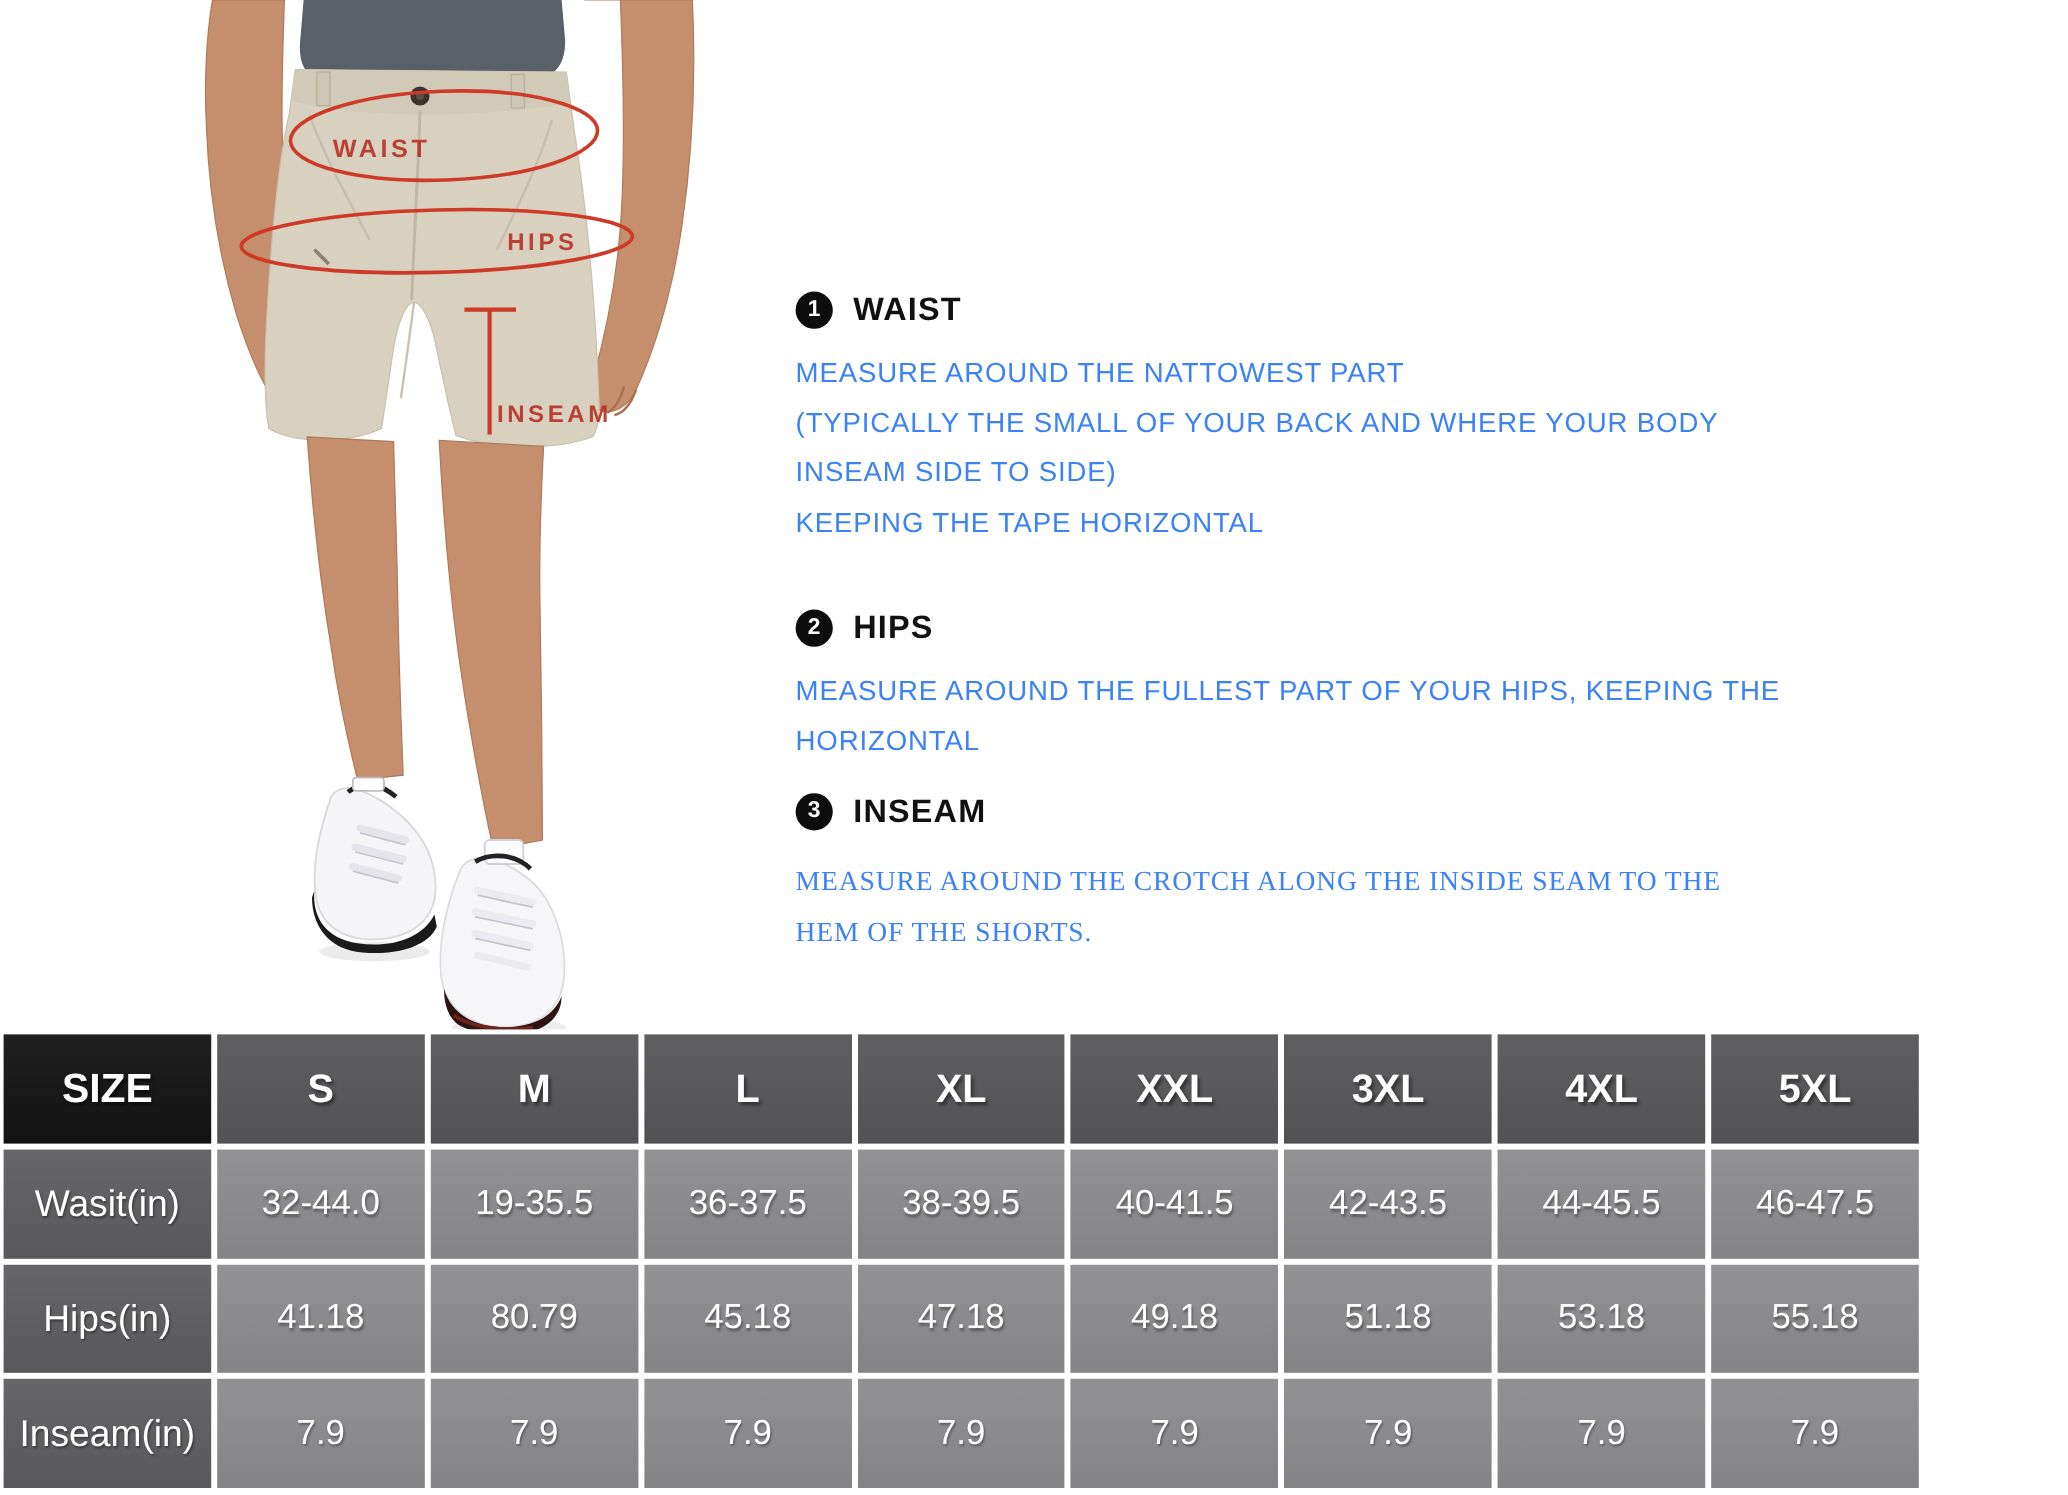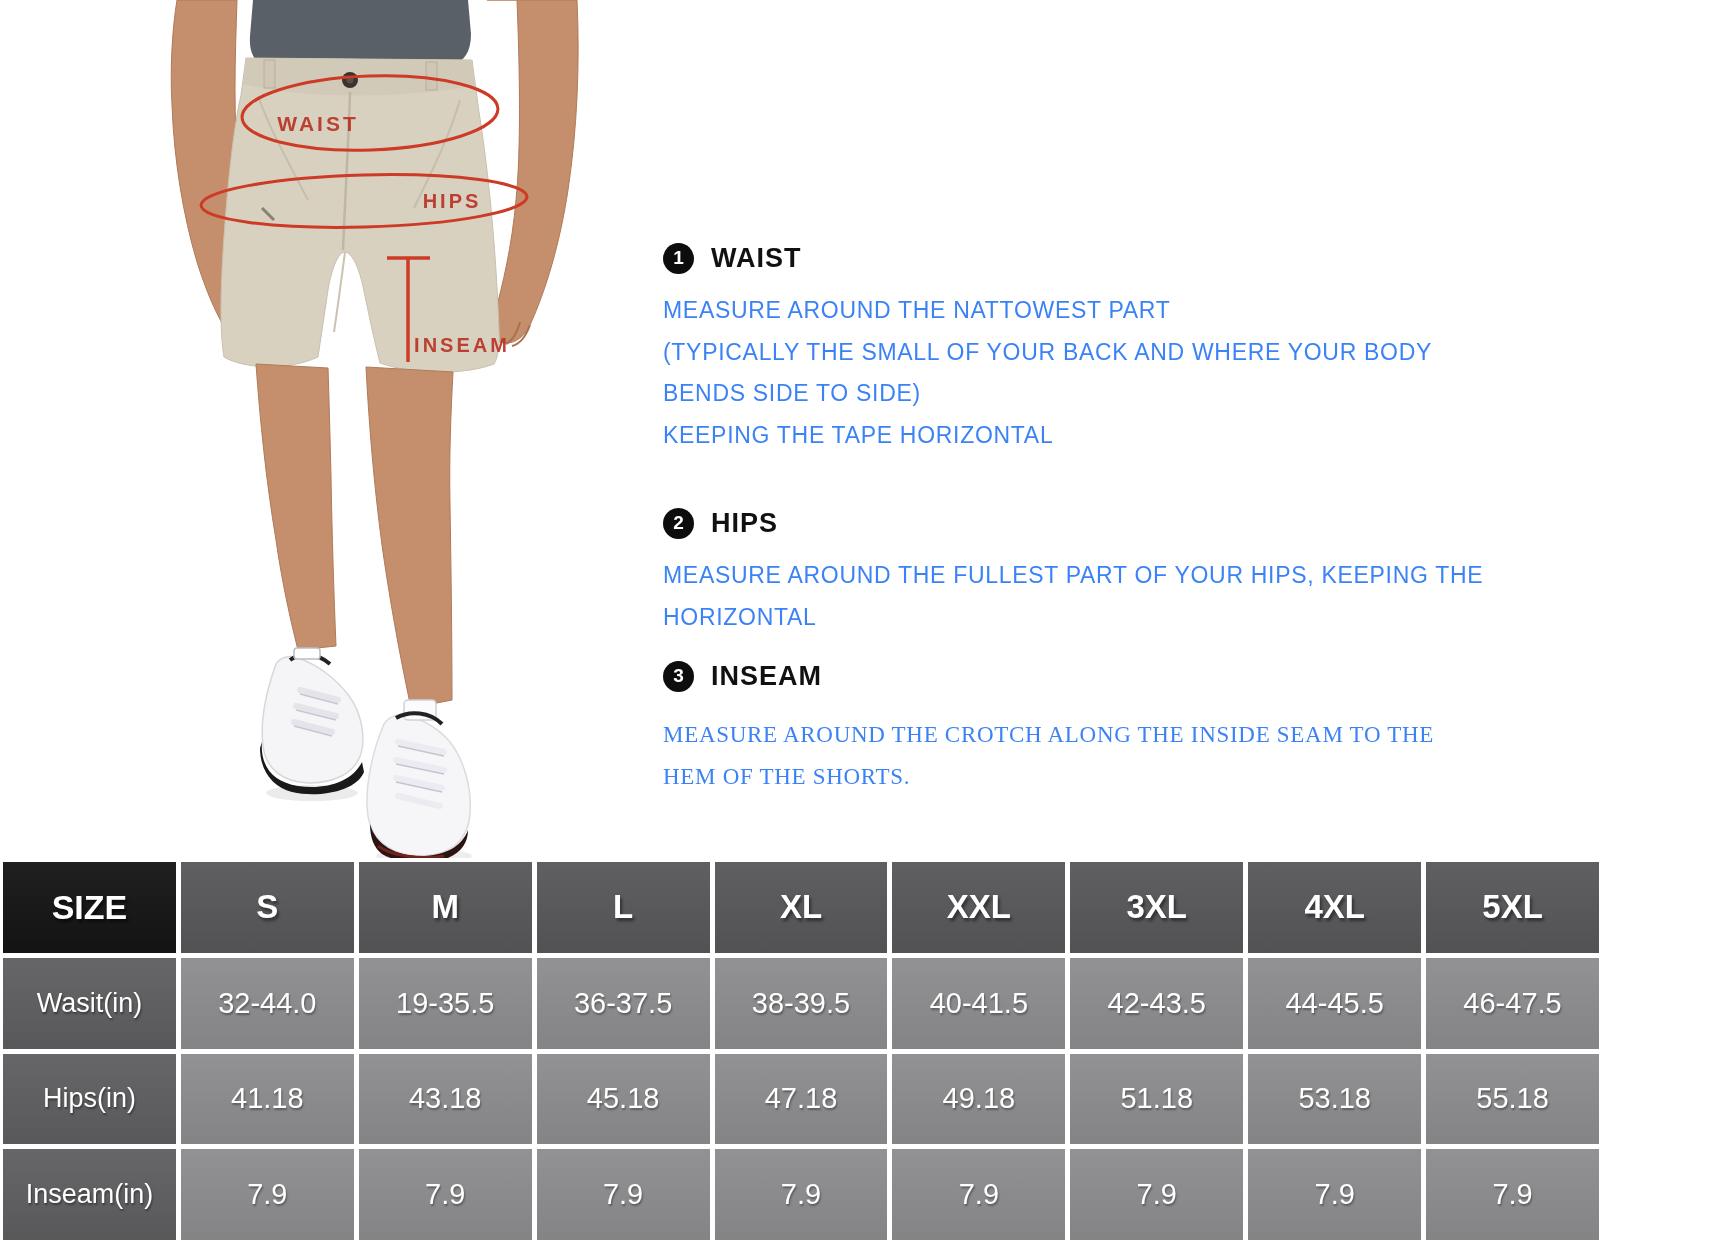--- a/index.html
+++ b/index.html
@@ -39,21 +39,21 @@
   }
   .cell{
     display:flex;align-items:center;justify-content:center;
     color:#ffffff;
     background-image:linear-gradient(180deg, rgba(255,255,255,.05), rgba(0,0,0,.06));
   }
   .cell-size{background-color:#141414;font-size:34px;font-weight:700;
     text-shadow:2px 3px 3px rgba(0,0,0,.55);}
   .cell-head{background-color:#57575a;font-size:33px;font-weight:700;
     text-shadow:2px 3px 3px rgba(0,0,0,.45);}
-  .cell-label{background-color:#5e5e60;font-size:27px;font-weight:400;
+  .cell-label{background-color:#5e5e60;font-size:31px;font-weight:400;
     text-shadow:1px 2px 2px rgba(0,0,0,.4);}
   .cell-data{background-color:#8c8c8e;font-size:29px;font-weight:400;
     text-shadow:1px 2px 2px rgba(0,0,0,.35);}
 </style>
 </head>
 <body>
 
 <div class="page">
 
   <div class="figure-area">
@@ -117,21 +117,21 @@
   <div class="instructions">
 
     <div class="section sec-waist">
       <div class="sec-head">
         <div class="bullet">1</div>
         <div class="sec-title">WAIST</div>
       </div>
       <div class="sec-body">
         <div class="sec-line">MEASURE AROUND THE NATTOWEST PART</div>
         <div class="sec-line">(TYPICALLY THE SMALL OF YOUR BACK AND WHERE YOUR BODY</div>
-        <div class="sec-line">BENDS SIDE TO SIDE)</div>
+        <div class="sec-line">INSEAM SIDE TO SIDE)</div>
         <div class="sec-line">KEEPING THE TAPE HORIZONTAL</div>
       </div>
     </div>
 
     <div class="section sec-hips">
       <div class="sec-head">
         <div class="bullet">2</div>
         <div class="sec-title">HIPS</div>
       </div>
       <div class="sec-body">
@@ -170,21 +170,21 @@
     <div class="cell cell-data">19-35.5</div>
     <div class="cell cell-data">36-37.5</div>
     <div class="cell cell-data">38-39.5</div>
     <div class="cell cell-data">40-41.5</div>
     <div class="cell cell-data">42-43.5</div>
     <div class="cell cell-data">44-45.5</div>
     <div class="cell cell-data">46-47.5</div>
 
     <div class="cell cell-label">Hips(in)</div>
     <div class="cell cell-data">41.18</div>
-    <div class="cell cell-data">43.18</div>
+    <div class="cell cell-data">80.79</div>
     <div class="cell cell-data">45.18</div>
     <div class="cell cell-data">47.18</div>
     <div class="cell cell-data">49.18</div>
     <div class="cell cell-data">51.18</div>
     <div class="cell cell-data">53.18</div>
     <div class="cell cell-data">55.18</div>
 
     <div class="cell cell-label">Inseam(in)</div>
     <div class="cell cell-data">7.9</div>
     <div class="cell cell-data">7.9</div>

